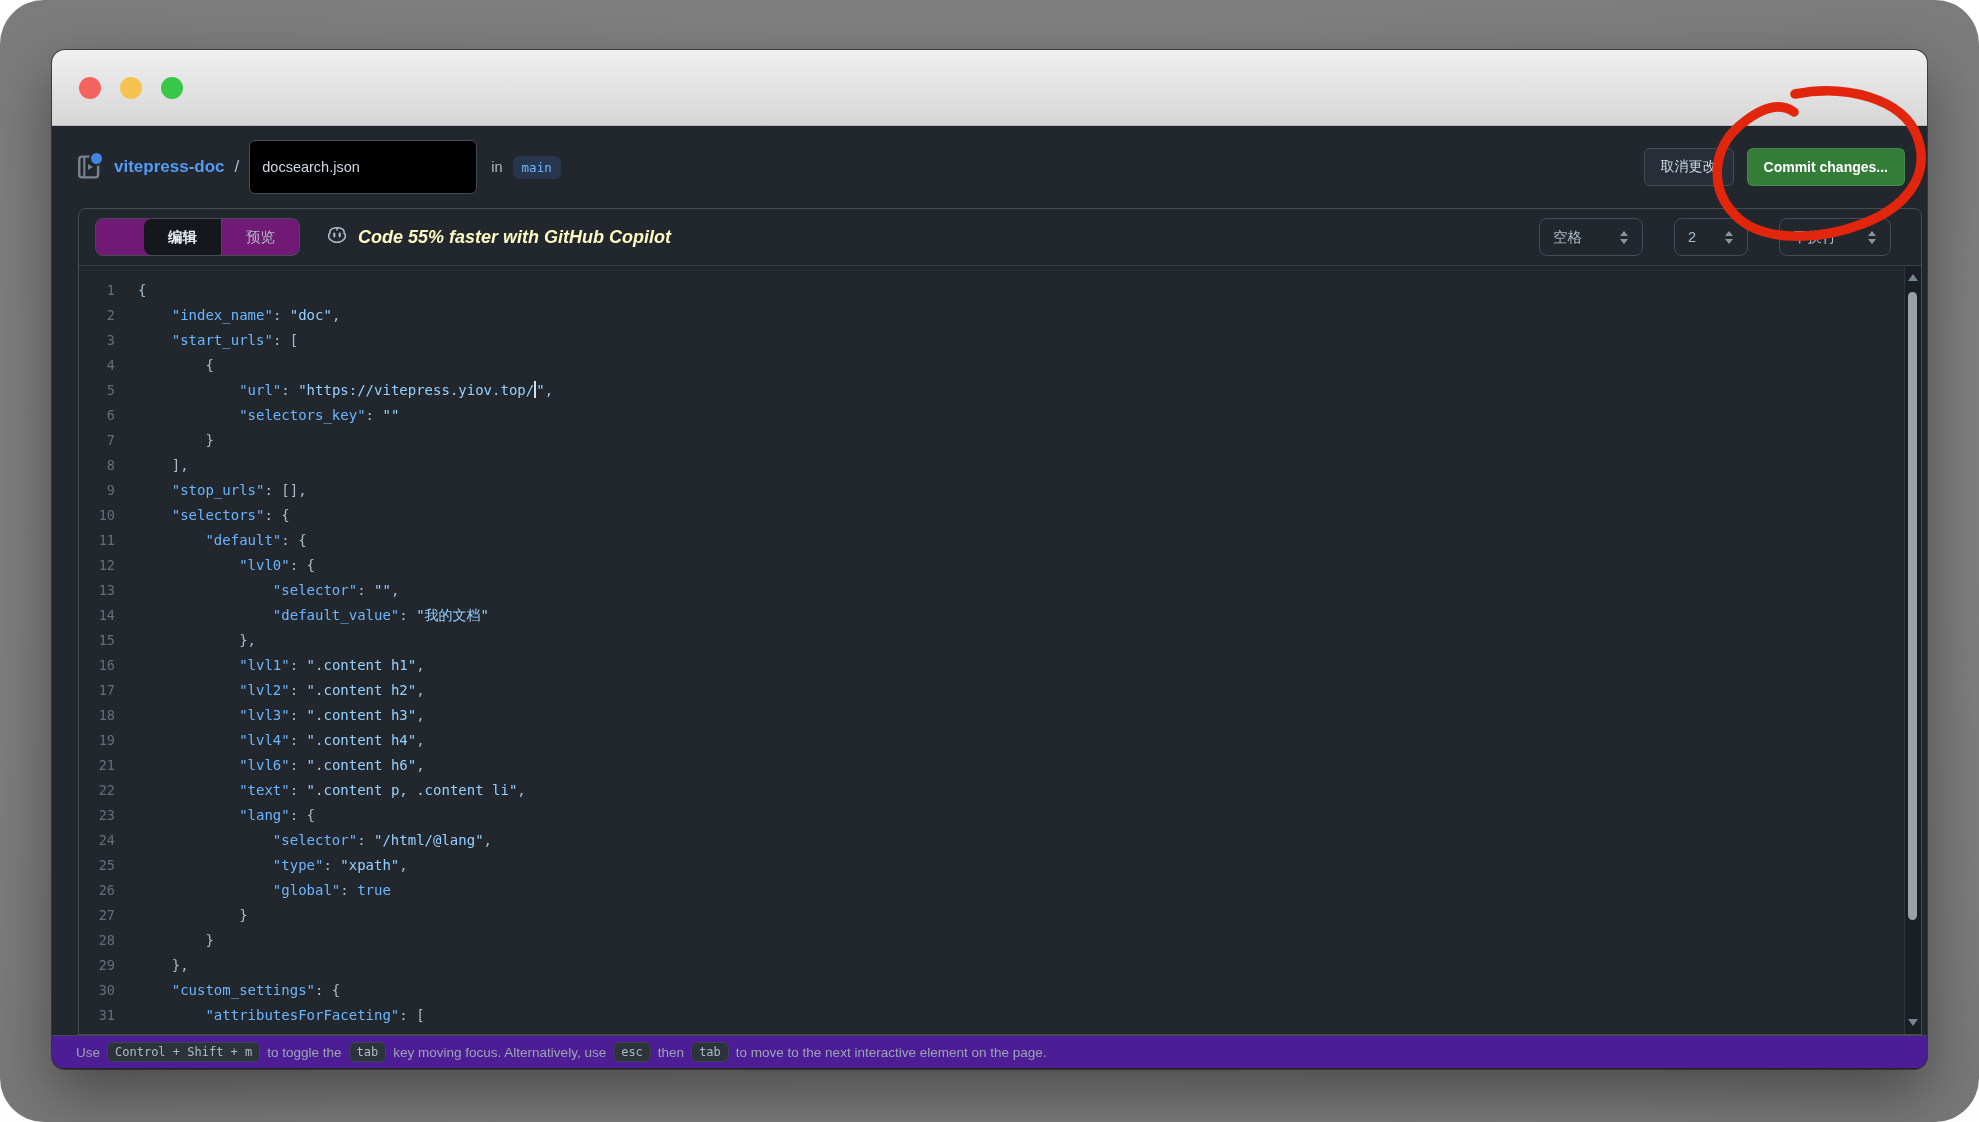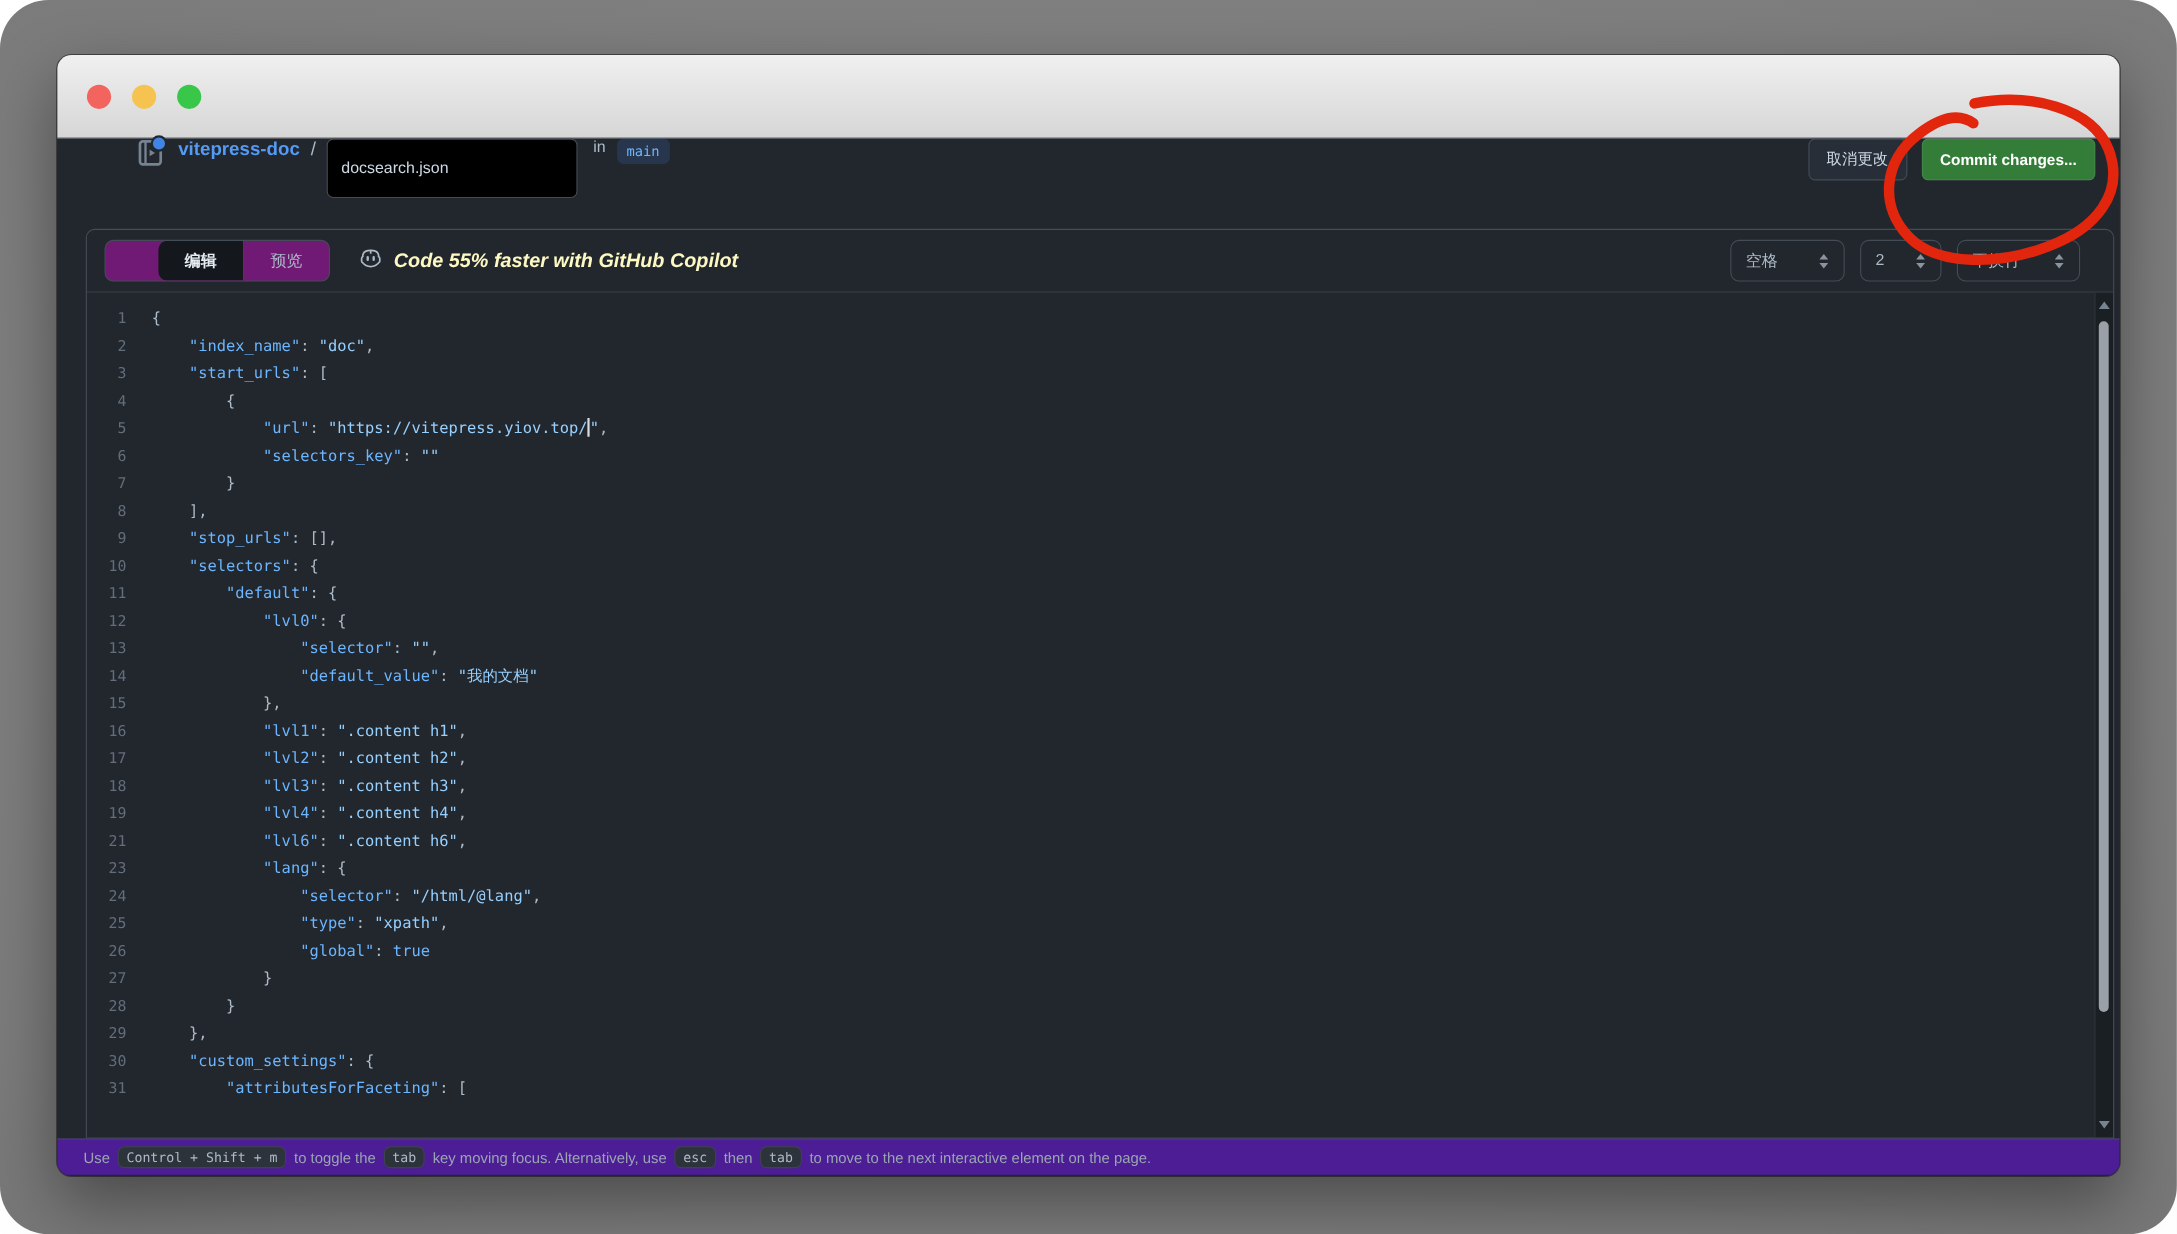--- a/index.html
+++ b/index.html
@@ -13,22 +13,22 @@
           box-shadow:0 0 0 1px rgba(0,0,0,.45), 0 24px 60px rgba(0,0,0,.40);}
   .titlebar{height:76px;background:linear-gradient(#f0f0f0,#d6d6d6);
             border-bottom:1px solid #b9b9b9;display:flex;align-items:center;
             padding-left:27px;gap:19px;box-sizing:border-box;}
   .dot{width:22px;height:22px;border-radius:50%;}
   .dot.red{background:#f4645f;}
   .dot.yellow{background:#f6c350;}
   .dot.green{background:#38c749;}
   .content{height:942px;display:flex;flex-direction:column;background:#22272e;}
   
-  .file-header{height:82px;flex:0 0 82px;display:flex;align-items:flex-start;
-               padding:0 22px 0 24px;box-sizing:border-box;margin-left:48px;}
+  .file-header{height:82px;flex:0 0 82px;display:flex;align-items:center;
+               padding:0 22px 0 24px;box-sizing:border-box;}
   .repo-icon-wrap{position:relative;width:26px;height:26px;margin-right:12px;flex:0 0 auto;}
   .repo-icon-wrap svg{display:block;}
   .notif-dot{position:absolute;right:-2px;top:-3px;width:11px;height:11px;border-radius:50%;
              background:#4184e4;border:2px solid #22272e;}
   .repo-link{color:#539bf5;font-size:17px;font-weight:700;text-decoration:none;cursor:pointer;}
   .path-sep{color:#adbac7;font-size:17px;margin:0 10px;}
   .filename-input{width:228px;height:54px;background:#000000;border:1px solid #444c56;
                   border-radius:6px;color:#cdd9e5;font-size:14.5px;padding:0 12px;
                   box-sizing:border-box;outline:none;font-family:inherit;}
   .in-label{color:#adbac7;font-size:14.5px;margin:0 10px 0 14px;}
@@ -50,21 +50,21 @@
        overflow:hidden;height:38px;box-sizing:border-box;padding-left:48px;}
   .seg .tab{display:flex;align-items:center;padding:0 24px;font-size:14.5px;color:#adbac7;
             cursor:pointer;background:transparent;border:none;font-family:inherit;}
   .seg .tab.active{background:#14181d;border-right:1px solid #444c56;border-radius:8px 0 0 8px;
                    color:#e6edf3;font-weight:700;}
   .copilot{display:flex;align-items:center;gap:10px;margin-left:26px;cursor:pointer;}
   .copilot-text{color:#fef9c3;font-size:18px;font-weight:700;font-style:italic;}
   .toolbar-spacer{flex:1;}
   .select-btn{display:flex;align-items:center;justify-content:space-between;height:38px;
               border:1px solid #444c56;border-radius:8px;background:transparent;color:#adbac7;
-              font-size:14.5px;padding:0 13px;box-sizing:border-box;margin-left:14px;
+              font-size:14.5px;padding:0 13px;box-sizing:border-box;margin-left:31px;
               cursor:pointer;font-family:inherit;gap:18px;}
   .sel-spaces{min-width:104px;}
   .sel-size{min-width:74px;}
   .sel-wrap{min-width:112px;}
   
   .editor{flex:1;position:relative;overflow:hidden;padding-top:12px;box-sizing:border-box;
           font-family:"DejaVu Sans Mono","Liberation Mono",monospace;font-size:14px;}
   .cl{display:flex;line-height:25px;height:25px;}
   .ln{width:36px;flex:0 0 36px;text-align:right;color:#636e7b;font-size:13.5px;
       user-select:none;}
@@ -244,20 +244,24 @@
               </div>
               <div class="cl">
                 <span class="ln">19</span>
                 <span class="ct"><span class="tk-w">            </span><span class="tk-k">"lvl4"</span><span class="tk-p">: </span><span class="tk-s">".content h4"</span><span class="tk-p">,</span></span>
               </div>
               <div class="cl">
                 <span class="ln">21</span>
                 <span class="ct"><span class="tk-w">            </span><span class="tk-k">"lvl6"</span><span class="tk-p">: </span><span class="tk-s">".content h6"</span><span class="tk-p">,</span></span>
               </div>
               <div class="cl">
+                <span class="ln">22</span>
+                <span class="ct"><span class="tk-w">            </span><span class="tk-k">"text"</span><span class="tk-p">: </span><span class="tk-s">".content p, .content li"</span><span class="tk-p">,</span></span>
+              </div>
+              <div class="cl">
                 <span class="ln">23</span>
                 <span class="ct"><span class="tk-w">            </span><span class="tk-k">"lang"</span><span class="tk-p">: {</span></span>
               </div>
               <div class="cl">
                 <span class="ln">24</span>
                 <span class="ct"><span class="tk-w">                </span><span class="tk-k">"selector"</span><span class="tk-p">: </span><span class="tk-s">"/html/@lang"</span><span class="tk-p">,</span></span>
               </div>
               <div class="cl">
                 <span class="ln">25</span>
                 <span class="ct"><span class="tk-w">                </span><span class="tk-k">"type"</span><span class="tk-p">: </span><span class="tk-s">"xpath"</span><span class="tk-p">,</span></span>

